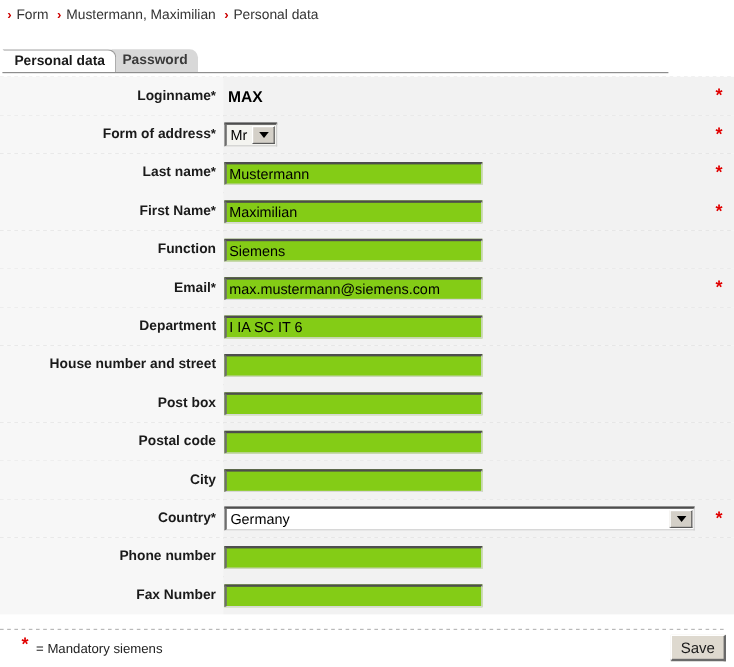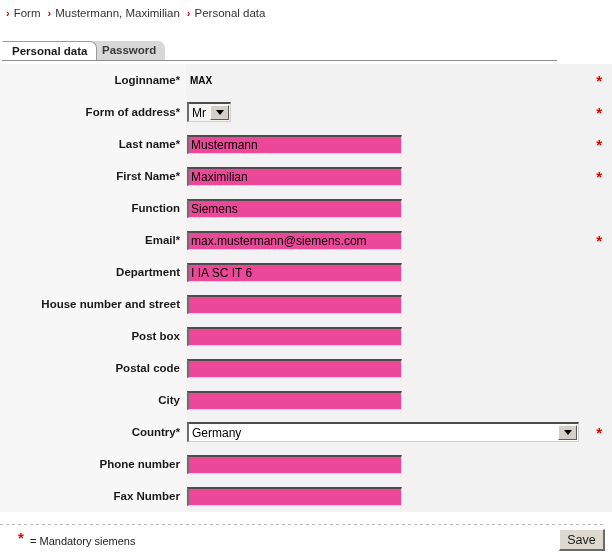--- a/index.html
+++ b/index.html
@@ -156,21 +156,21 @@
   }
 
   
   .tinput {
     width: 215px;
     height: 19px;
     box-sizing: border-box;
     font-family: "Liberation Sans", sans-serif;
     font-size: 12px;
     color: #000000;
-    background: #ec4899;
+    background: #84cc16;
     padding: 0 2px;
     border-top: 2px solid #4d4d4d;
     border-left: 2px solid #6e6e6e;
     border-right: 1px solid #d7d7d7;
     border-bottom: 1px solid #d7d7d7;
     outline: none;
   }
 
   
   .sel {
@@ -260,21 +260,21 @@
     font-size: 12.5px;
     color: #1a1a1a;
     display: flex;
     align-items: center;
     justify-content: center;
     cursor: pointer;
     box-sizing: border-box;
   }
   .static-val {
     font-weight: bold;
-    font-size: 10px;
+    font-size: 13px;
     padding-left: 3px;
   }
 </style>
 </head>
 <body>
 
 <div class="breadcrumb">
   <span class="crumb-sep">›</span>
   <span class="crumb-link">Form</span>
   <span class="crumb-sep">›</span>

